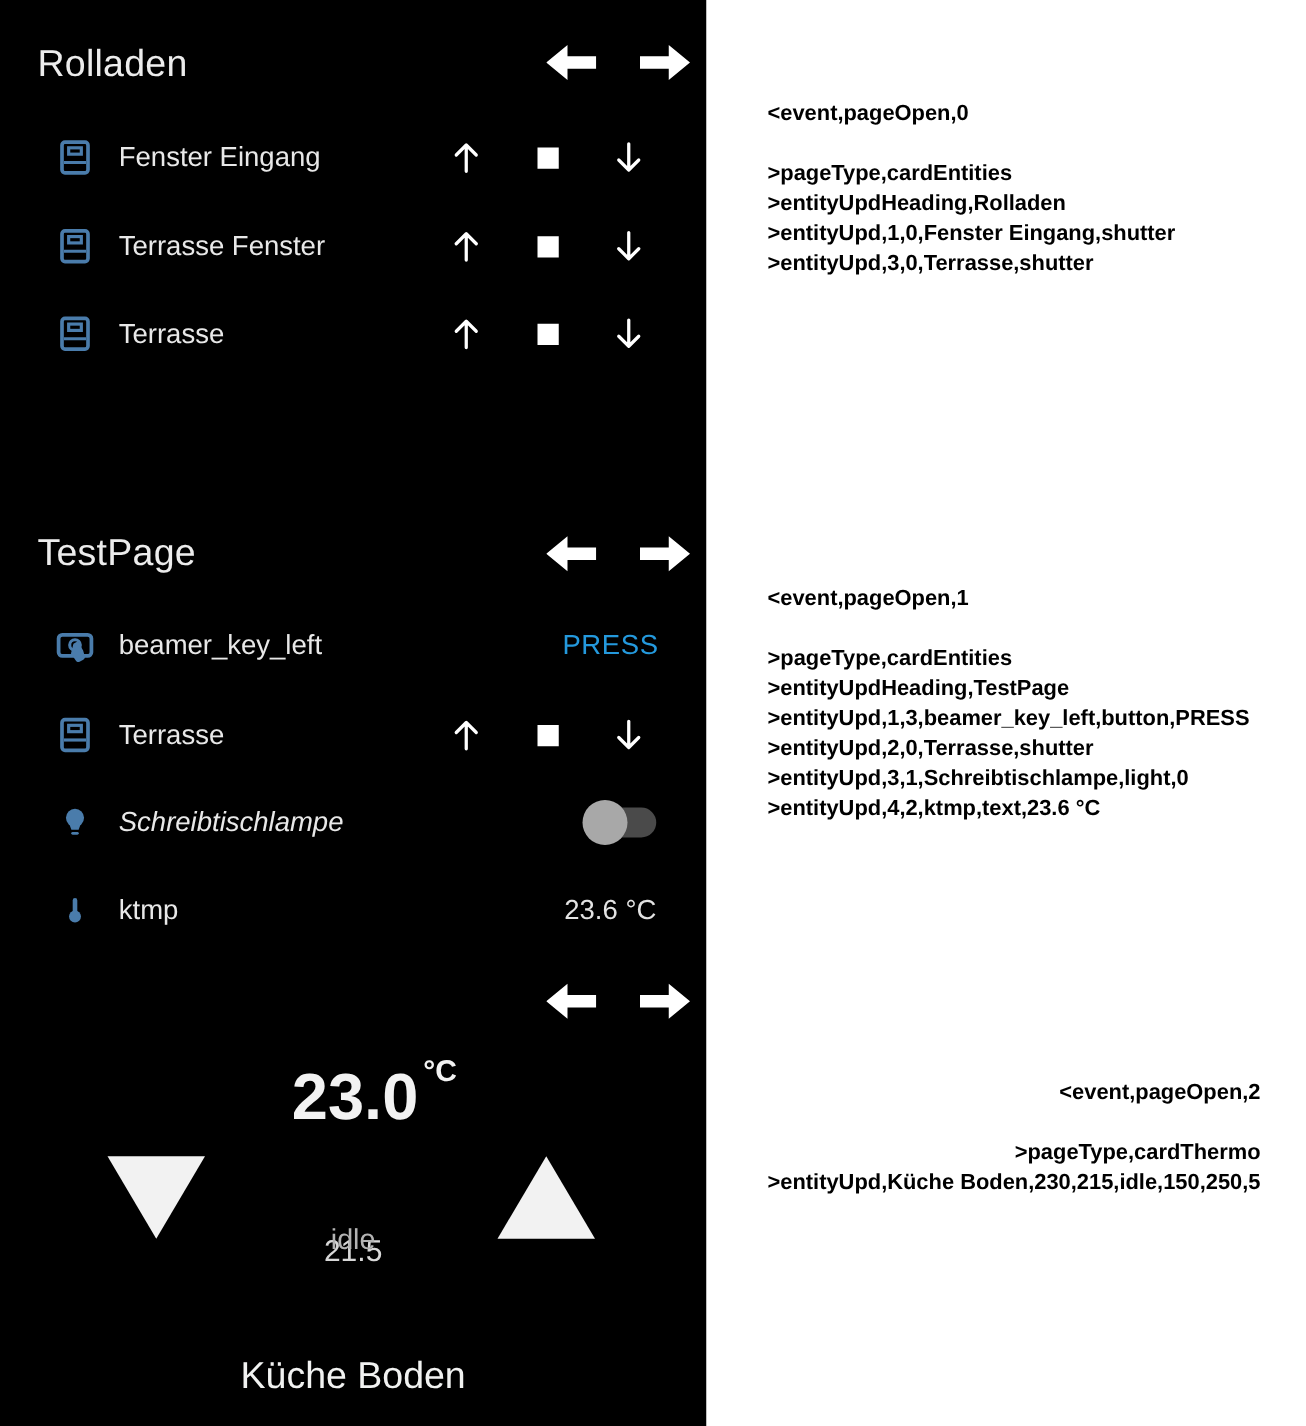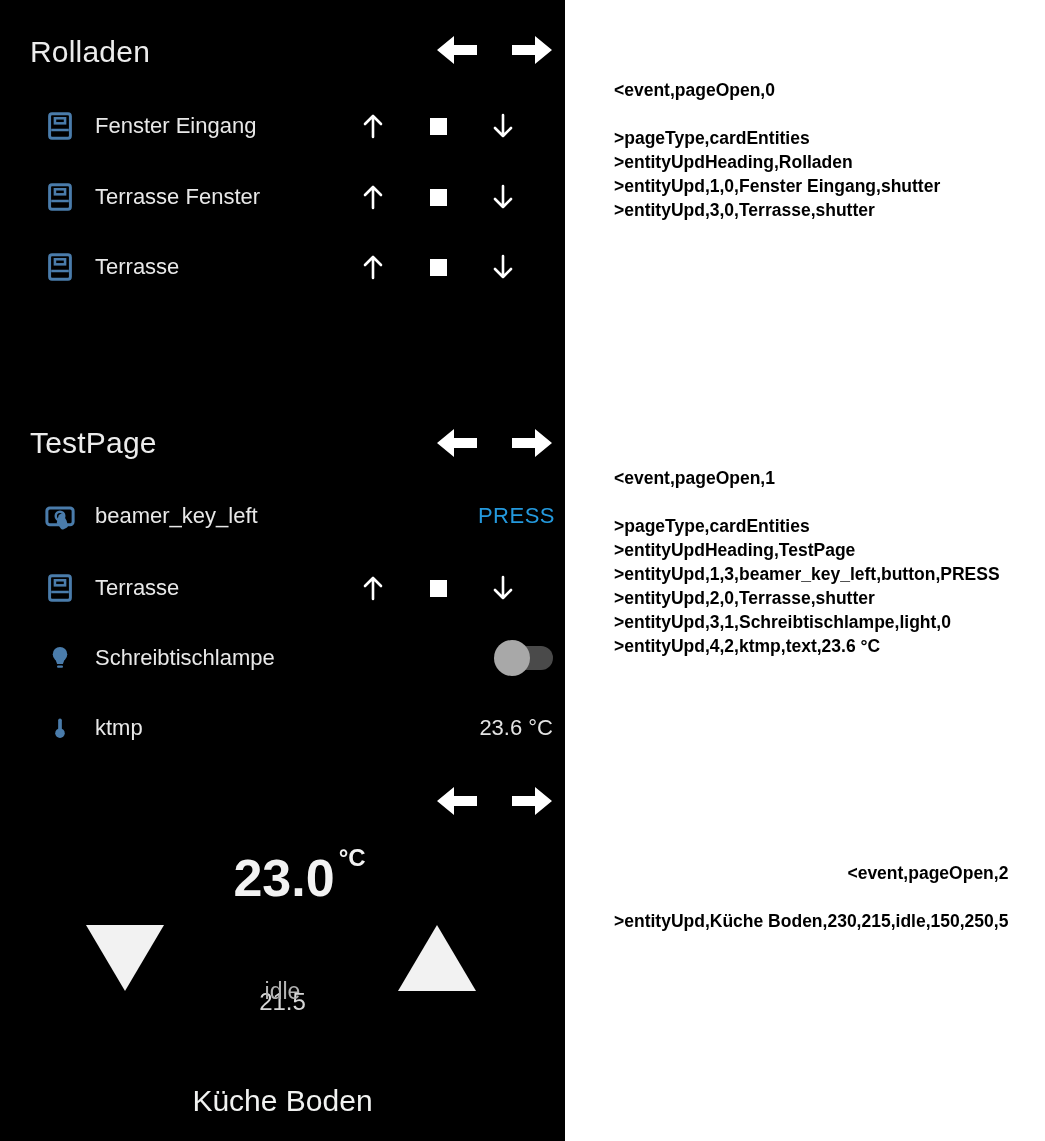--- a/index.html
+++ b/index.html
@@ -14,21 +14,21 @@
   }
   .card-title{
     position:absolute;left:30px;height:40px;line-height:40px;
     font-size:30px;font-weight:400;color:#ececec;letter-spacing:.2px;
   }
   .nav-arrows{
     position:absolute;left:437px;width:115px;height:32px;
     display:flex;justify-content:space-between;align-items:center;
   }
   .nav-btn{width:40px;height:32px;cursor:pointer;}
-  .entity-row{position:absolute;left:0;width:565px;height:44px;padding-left:28px;}
+  .entity-row{position:absolute;left:0;width:565px;height:44px;}
   .entity-icon{
     position:absolute;left:42px;top:0;width:36px;height:44px;
     display:flex;align-items:center;justify-content:center;
   }
   .entity-label{
     position:absolute;left:95px;top:0;height:44px;line-height:44px;
     font-size:22px;color:#e8e8e8;white-space:nowrap;
   }
   .shutter-controls{
     position:absolute;left:353px;top:0;width:170px;height:44px;
@@ -232,21 +232,21 @@
           <span class="stop-square"></span>
         </span>
         <span class="ctl">
           <svg width="26" height="30" viewBox="0 0 26 30">
             <path d="M13,4 V25 M5,17 L13,25 L21,17" fill="none" stroke="#ffffff" stroke-width="2.6" stroke-linecap="round" stroke-linejoin="round"></path>
           </svg>
         </span>
       </span>
     </div>
 
-    <div class="entity-row" style="top:636px;">
+    <div class="entity-row" style="top:636px;font-style:italic;">
       <span class="entity-icon">
         <svg width="30" height="34" viewBox="0 0 24 24">
           <circle cx="12" cy="9" r="5.8" fill="#4a7cab"></circle>
           <path d="M8.5,13.5 h7 l-1.2,3.2 h-4.6 z" fill="#4a7cab"></path>
           <rect x="9.6" y="18" width="4.8" height="1.8" rx="0.9" fill="#4a7cab"></rect>
         </svg>
       </span>
       <span class="entity-label">Schreibtischlampe</span>
       <span class="toggle">
         <span class="toggle-knob"></span>
@@ -308,14 +308,15 @@
   <div class="proto-line">&gt;entityUpdHeading,TestPage</div>
   <div class="proto-line">&gt;entityUpd,1,3,beamer_key_left,button,PRESS</div>
   <div class="proto-line">&gt;entityUpd,2,0,Terrasse,shutter</div>
   <div class="proto-line">&gt;entityUpd,3,1,Schreibtischlampe,light,0</div>
   <div class="proto-line">&gt;entityUpd,4,2,ktmp,text,23.6 °C</div>
 </div>
 
 <div class="proto-block" style="top:861px;text-align:right;">
   <div class="proto-line">&lt;event,pageOpen,2</div>
   <div class="proto-gap"></div>
+  <div class="proto-line">&gt;pageType,cardThermo</div>
   <div class="proto-line">&gt;entityUpd,Küche Boden,230,215,idle,150,250,5</div>
 </div>
 
 </body></html>

